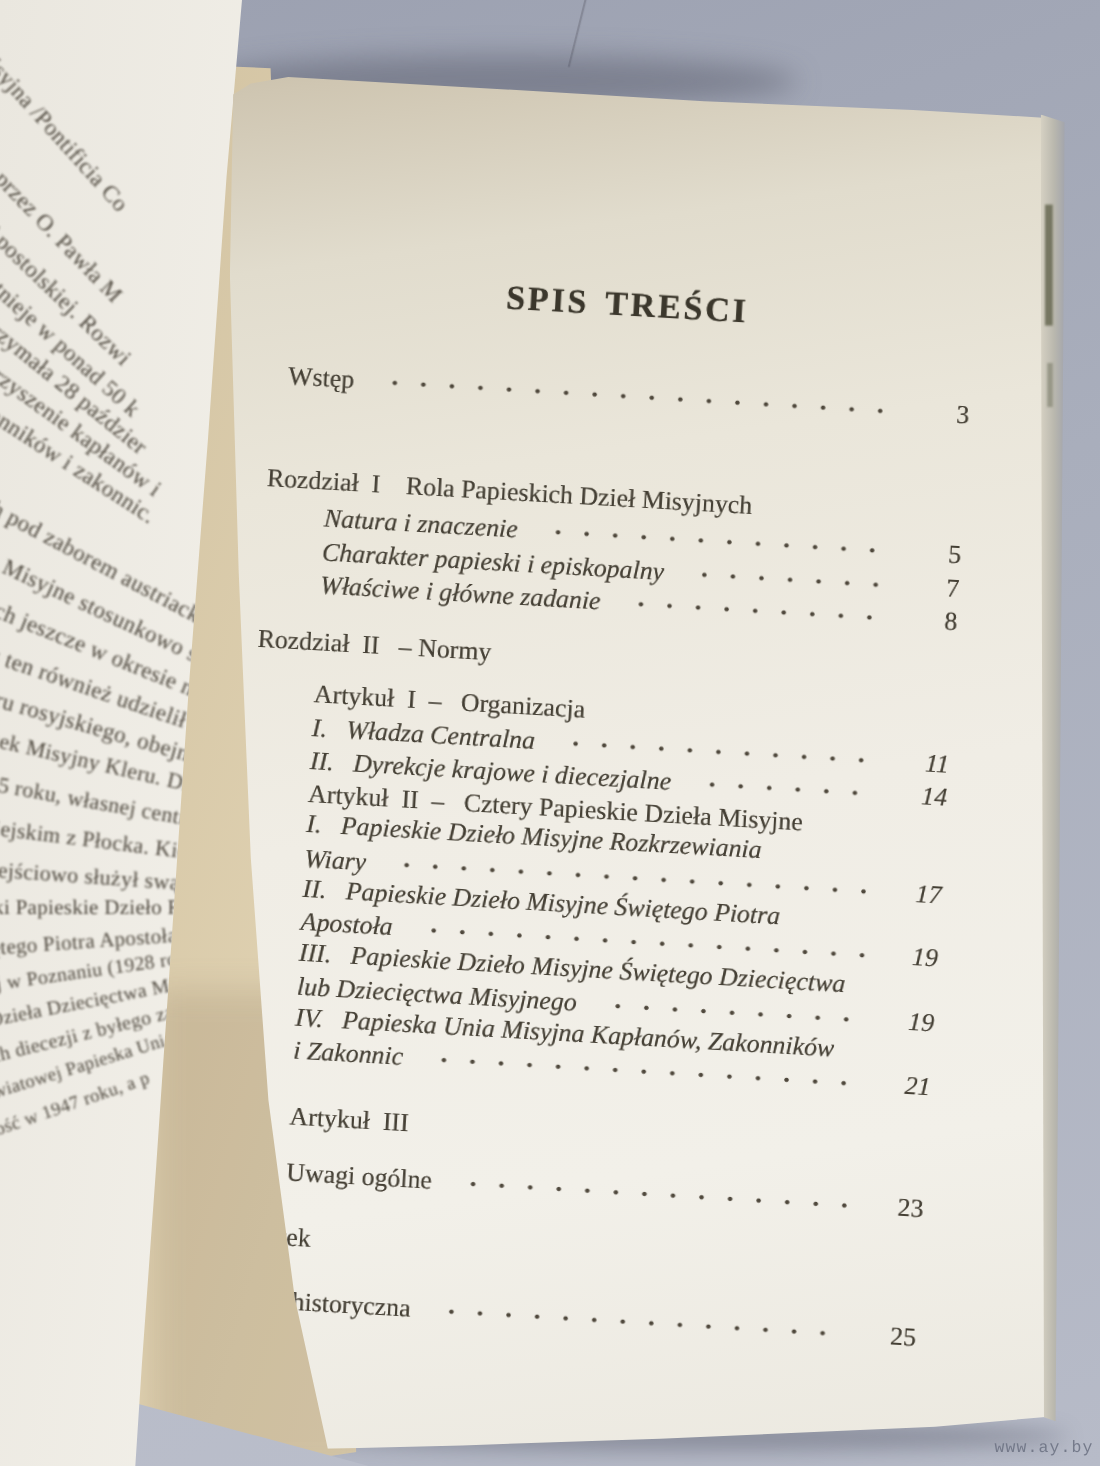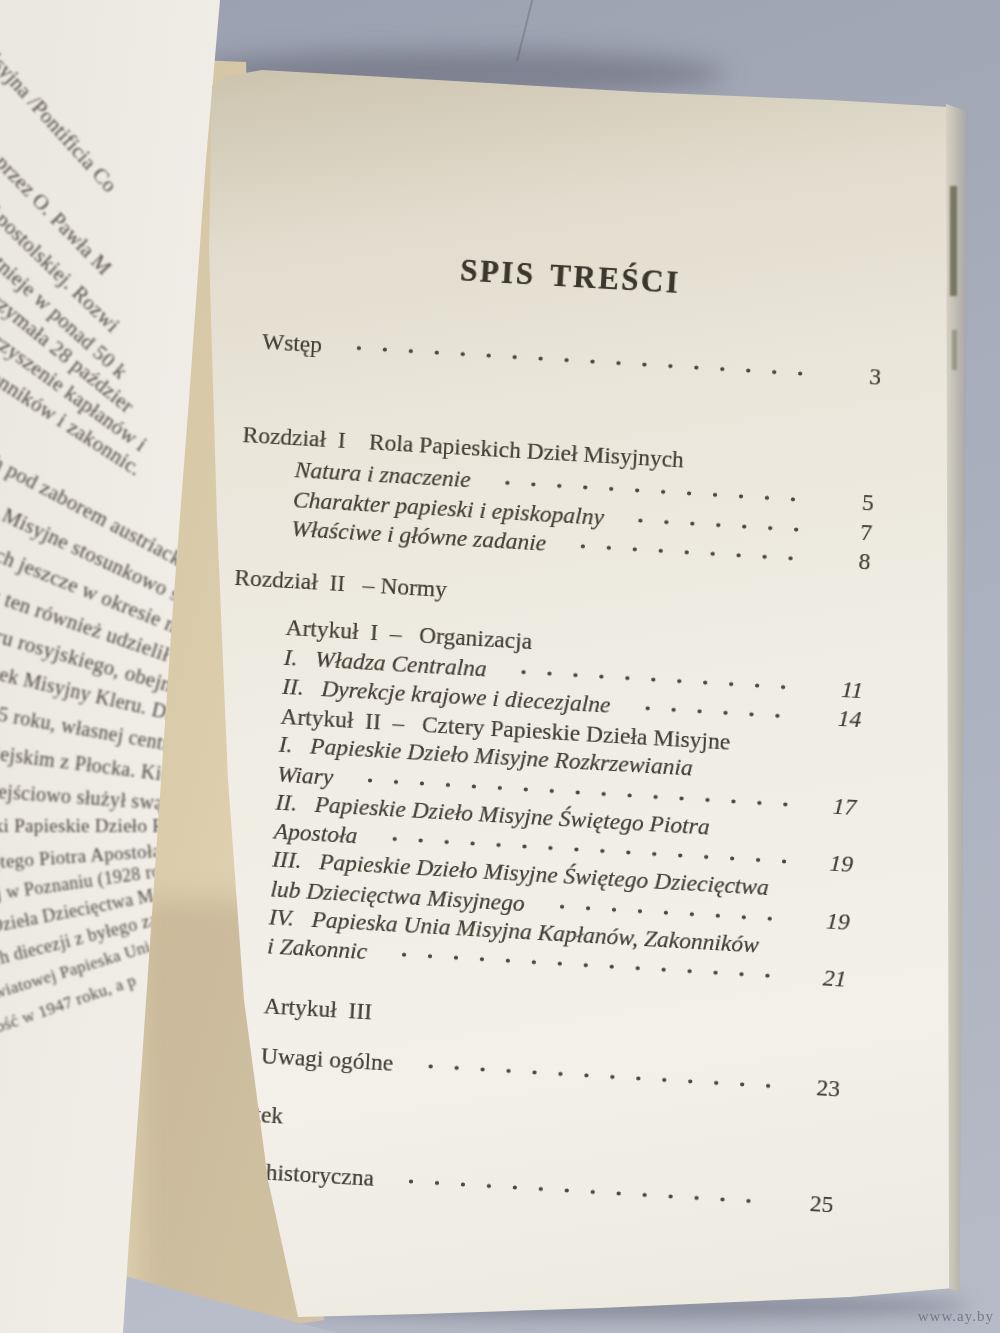--- a/index.html
+++ b/index.html
@@ -69,21 +69,21 @@
   .ind1{padding-left:56px;}
   .ind2{padding-left:96px;}
   .leader{flex:1;height:1em;margin:0 6px 0 16px;
     background-image:radial-gradient(circle,#4e473b 1.7px,rgba(0,0,0,0) 2.3px);
     background-size:26px 7px;background-repeat:repeat-x;
     background-position:left 8px bottom 3px;}
   .pg{width:56px;text-align:right;flex:none;}
   .pg.it{font-style:italic;}
 
   .watermark{position:absolute;right:6px;bottom:8px;
-    font-family:Liberation Serif, serif;font-size:15px;letter-spacing:1px;
+    font-family:Liberation Mono, monospace;font-size:15px;letter-spacing:1px;
     color:rgba(110,115,132,.9);}
 </style>
 </head>
 <body>
 
 <div class="photo">
   <div class="bg-scratch"></div>
   <div class="bg-scratch2"></div>
   <div class="shadow-top"></div>
   <div class="shadow-bottom"></div>

